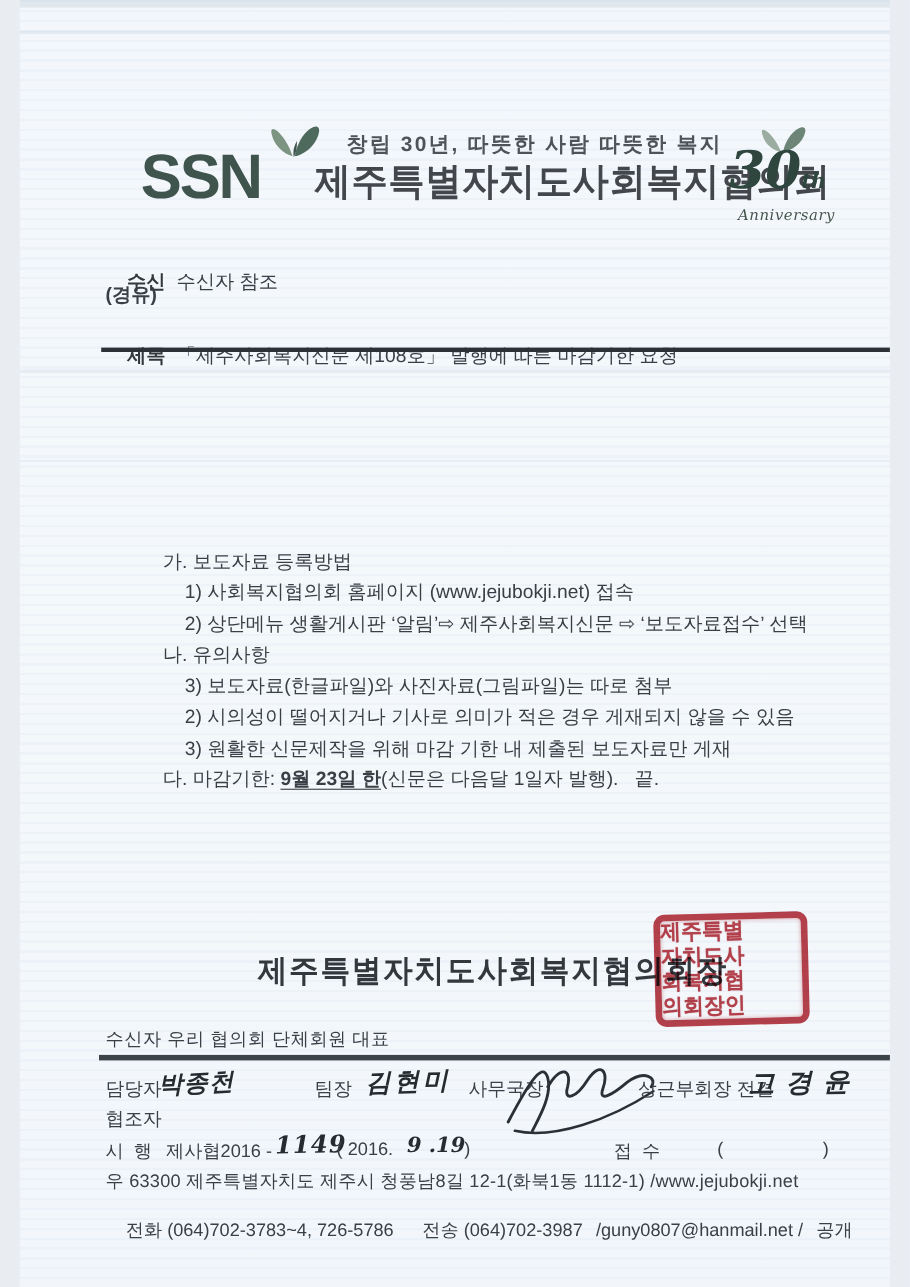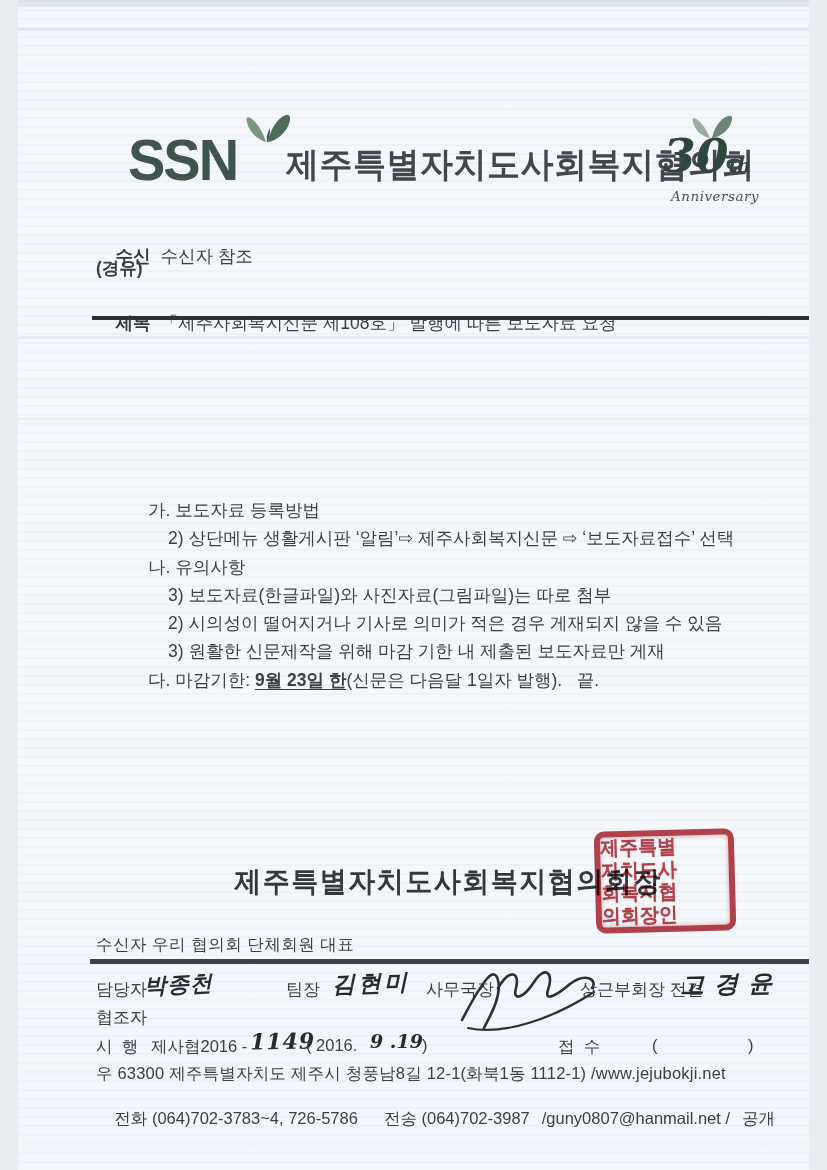--- a/index.html
+++ b/index.html
@@ -98,45 +98,47 @@
   <div class="scan-band band4"></div>
 
   <div class="abs ssn-butterfly">
     <svg width="58" height="34" viewBox="0 0 58 34">
       <path d="M26,32 C20,12 4,0 7,12 C9,22 18,30 26,32 Z" fill="#7d9483"></path>
       <path d="M28,32 C32,8 52,-2 50,10 C48,22 36,31 28,32 Z" fill="#4e6a5c"></path>
       <path d="M27,33 C26,26 28,22 30,18 C30,25 29,30 27,33 Z" fill="#3e544d"></path>
     </svg>
   </div>
   <div class="abs ssn-text">SSN</div>
+  <div class="abs slogan">창립 30년, 따뜻한 사람 따뜻한 복지</div>
   <div class="abs org-name">제주특별자치도사회복지협의회</div>
 
   <div class="abs anniv-butterfly">
     <svg width="52" height="28" viewBox="0 0 52 28">
       <path d="M24,26 C18,10 4,0 7,10 C9,19 17,25 24,26 Z" fill="#9aada0"></path>
       <path d="M26,26 C30,6 48,-2 46,8 C44,18 34,25 26,26 Z" fill="#6d8577"></path>
     </svg>
   </div>
   <div class="abs anniv-num">
     <span>30</span><span class="anniv-th">th</span>
   </div>
   <div class="abs anniv-label">Anniversary</div>
 
   <div class="abs meta-row m1">
     <span class="lbl">수신</span><span>수신자 참조</span>
   </div>
   <div class="abs meta-row m2">(경유)</div>
   <div class="abs meta-row m3">
-    <span class="lbl">제목</span><span>「제주사회복지신문 제108호」 발행에 따른 보도자료 요청</span>
+    <span class="lbl">제목</span><span>「제주사회복지신문 제108호」 발행에 따른 마감기한 요청</span>
   </div>
   <div class="abs divider"></div>
 
 
   <div class="abs list-block">
     <div class="lv1">가. 보도자료 등록방법</div>
+    <div class="lv2">1) 사회복지협의회 홈페이지 (www.jejubokji.net) 접속</div>
     <div class="lv2">2) 상단메뉴 생활게시판 ‘알림’⇨ 제주사회복지신문 ⇨ ‘보도자료접수’ 선택</div>
     <div class="lv1">나. 유의사항</div>
     <div class="lv2">3) 보도자료(한글파일)와 사진자료(그림파일)는 따로 첨부</div>
     <div class="lv2">2) 시의성이 떨어지거나 기사로 의미가 적은 경우 게재되지 않을 수 있음</div>
     <div class="lv2">3) 원활한 신문제작을 위해 마감 기한 내 제출된 보도자료만 게재</div>
     <div class="lv1"><span>다. 마감기한: </span><span class="deadline">9월 23일 한</span><span>(신문은 다음달 1일자 발행).   끝.</span></div>
   </div>
 
   <div class="abs sig-title">제주특별자치도사회복지협의회장</div>
 

